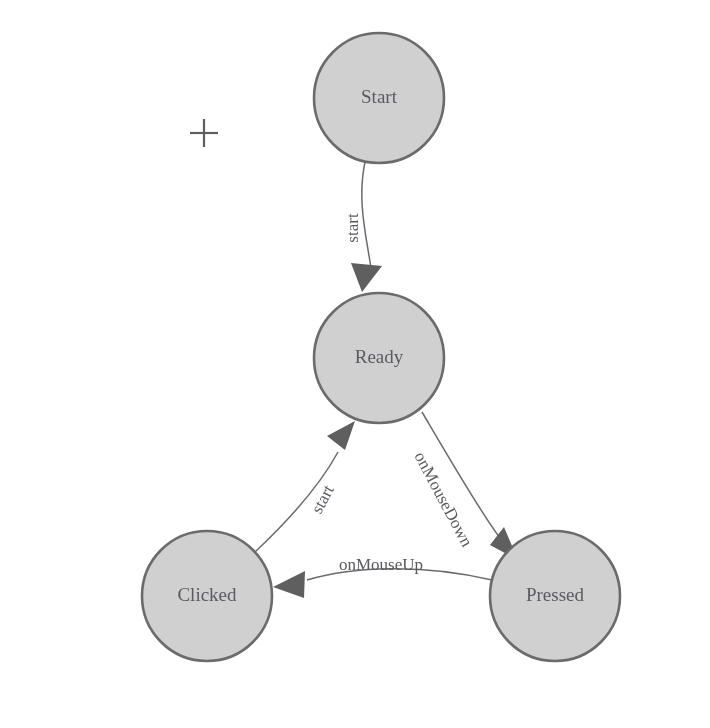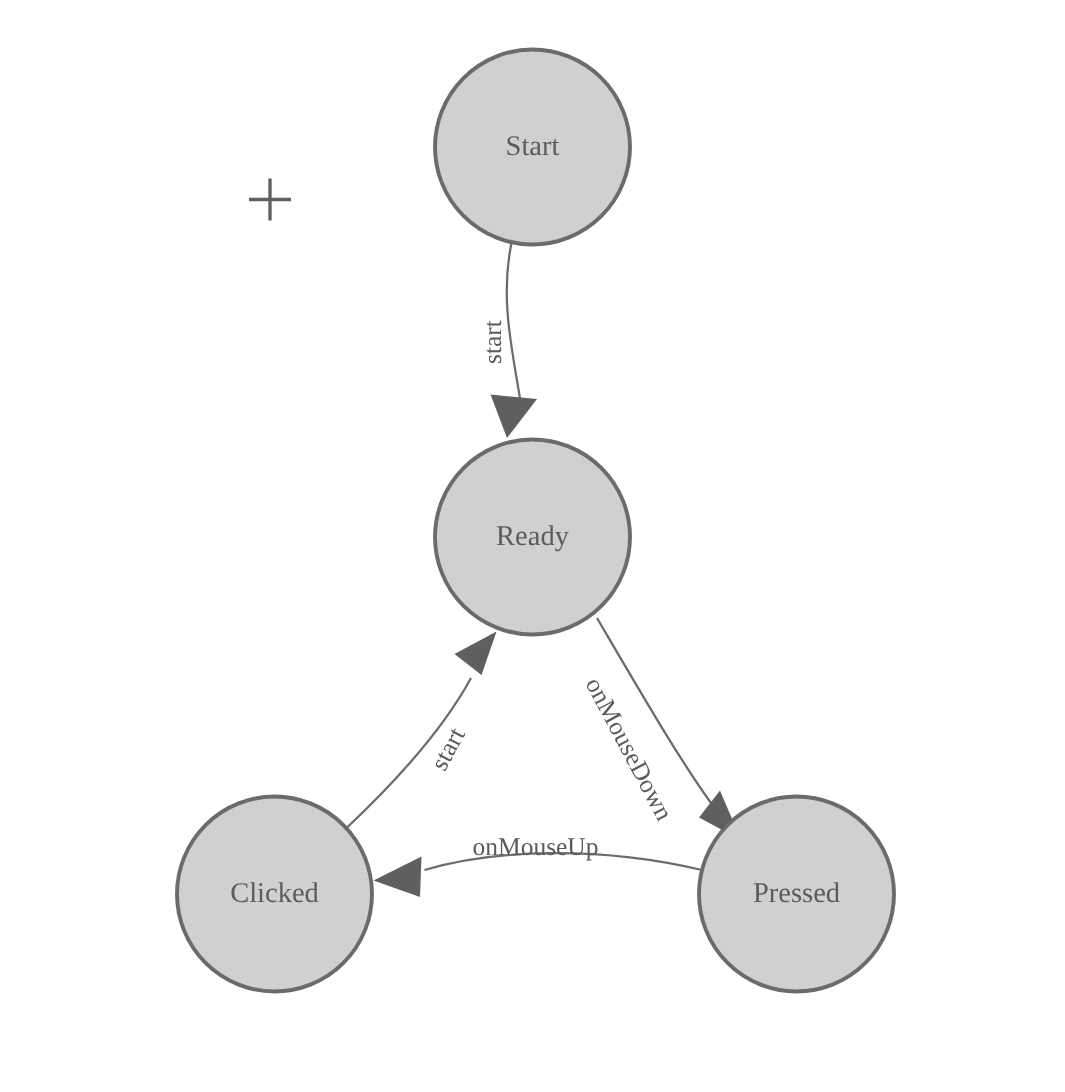--- a/index.html
+++ b/index.html
@@ -11,20 +11,21 @@
     width: 710px;
     height: 728px;
     overflow: hidden;
     font-family: "Liberation Serif", "DejaVu Serif", serif;
   }
   #canvas-root {
     position: relative;
     width: 603px;
     height: 728px;
     background: #ffffff;
+    margin-left: 24px;
   }
   svg#diagram-svg {
     position: absolute;
     top: 0;
     left: 0;
     width: 710px;
     height: 728px;
     display: block;
   }
   .node-circle {

